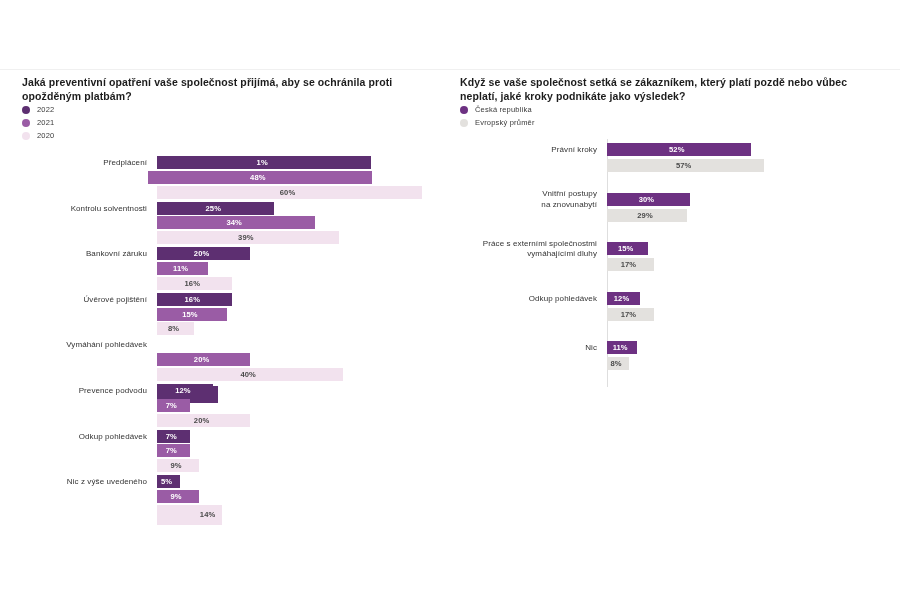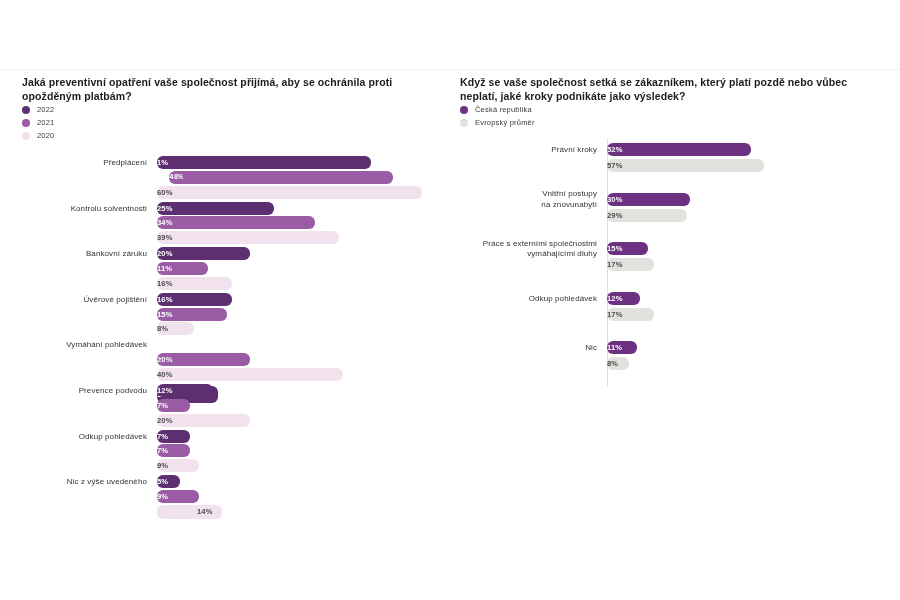--- a/index.html
+++ b/index.html
@@ -49,21 +49,21 @@
     position: absolute;
     text-align: right;
     font-size: 8px;
     color: #333333;
     line-height: 10.5px;
     letter-spacing: .1px;
   }
   .bar-row { position: relative; }
   .bar {
     position: absolute; left: 0; top: 0;
-    display: flex; align-items: center; justify-content: flex-start; border-radius: 6px;
+    display: flex; align-items: center; justify-content: center;
   }
   .bar-value {
     font-size: 7.6px;
     font-weight: bold;
     padding-right: 4px;
     white-space: nowrap;
     letter-spacing: .1px;
   }
   .v-inside-light { color: #ffffff; }
   .v-inside-dark  { color: #4a4a4a; }
@@ -94,21 +94,21 @@
     <div class="plot" id="plot-left" style="height: 380px;">
         <div class="group" style="position: absolute; left: 0px; right: 0px; top: 4px; height: 44.4px;">
           <div class="cat-label" style="width: 125px; left: 0px; top: 2px;">
             <div>Předplácení</div>
           </div>
           <div class="bar-row" style="position: absolute; left: 135px; top: 0px; height: 13px; right: 0px;">
             <div class="bar" style="width: 214.36px; height: 13px; background: rgb(93, 47, 113);">
               <span class="bar-value v-inside-light">1%</span>
             </div>
           </div>
-          <div class="bar-row" style="position: absolute; left: 147px; top: 14.8px; height: 15px; right: 0px; font-family: Liberation Mono, monospace;">
+          <div class="bar-row" style="position: absolute; left: 126px; top: 14.8px; height: 15px; right: 0px;">
             <div class="bar" style="width: 223.68px; height: 13px; background: rgb(154, 92, 165);">
               <span class="bar-value v-inside-light">48%</span>
             </div>
           </div>
           <div class="bar-row" style="position: absolute; left: 135px; top: 29.6px; height: 13px; right: 0px;">
             <div class="bar" style="width: 265px; height: 13px; background: rgb(242, 226, 238);">
               <span class="bar-value v-inside-dark">60%</span>
             </div>
           </div>
         </div>
@@ -240,21 +240,21 @@
             <div class="bar" style="width: 23.3px; height: 13px; background: rgb(93, 47, 113);">
               <span class="bar-value v-inside-light">5%</span>
             </div>
           </div>
           <div class="bar-row" style="position: absolute; left: 135px; top: 14.8px; height: 13px; right: 0px;">
             <div class="bar" style="width: 41.94px; height: 13px; background: rgb(154, 92, 165);">
               <span class="bar-value v-inside-light">9%</span>
             </div>
           </div>
           <div class="bar-row" style="position: absolute; left: 135px; top: 29.6px; height: 13px; right: 0px;">
-            <div class="bar" style="width: 65.24px; height: 14px; background: rgb(242, 226, 238); padding-left: 40px;">
+            <div class="bar" style="width: 65.24px; height: 20px; background: rgb(242, 226, 238); padding-left: 40px;">
               <span class="bar-value v-inside-dark">14%</span>
             </div>
           </div>
         </div>
       </div>
   </div>
 
   <div class="panel panel-right">
     <div class="chart-title">Když se vaše společnost setká se zákazníkem, který platí pozdě nebo vůbec neplatí, jaké kroky podnikáte jako výsledek?</div>
     <div class="legend" id="legend-right">

